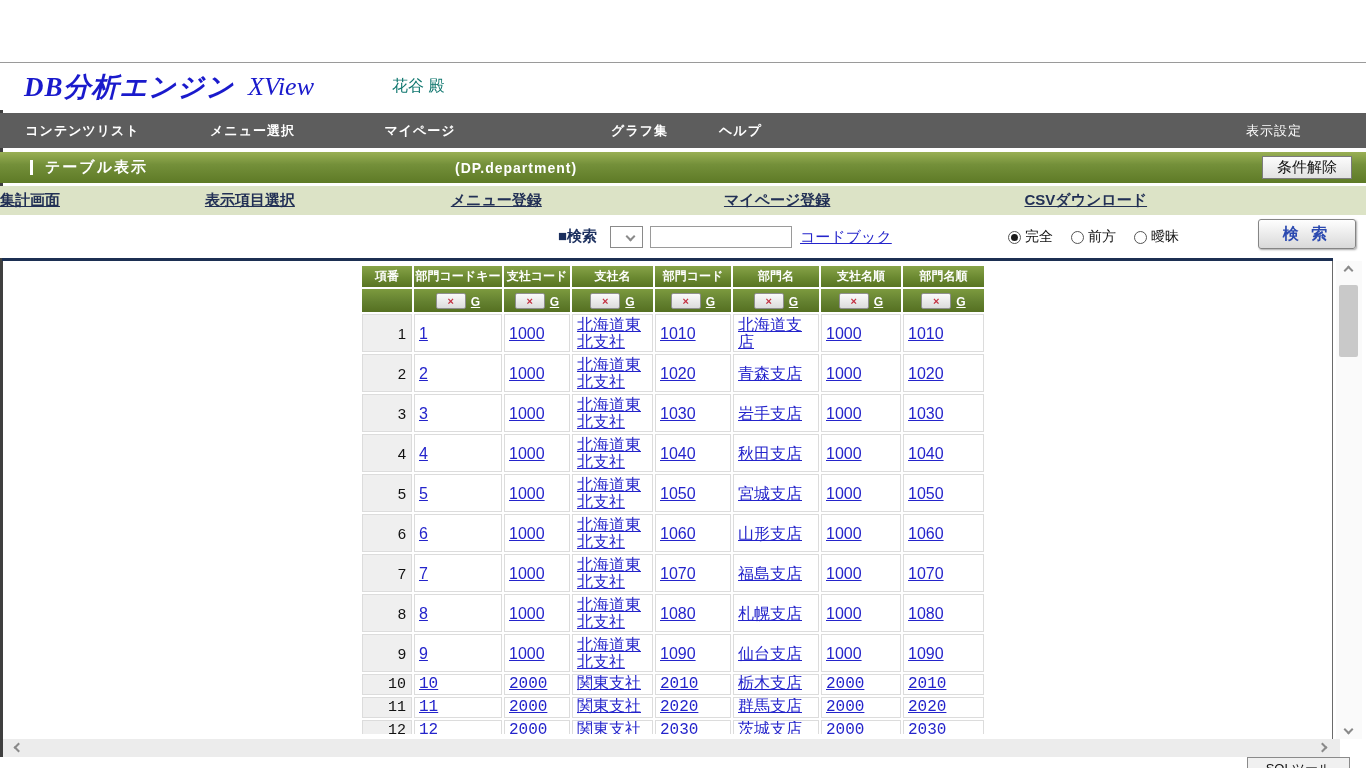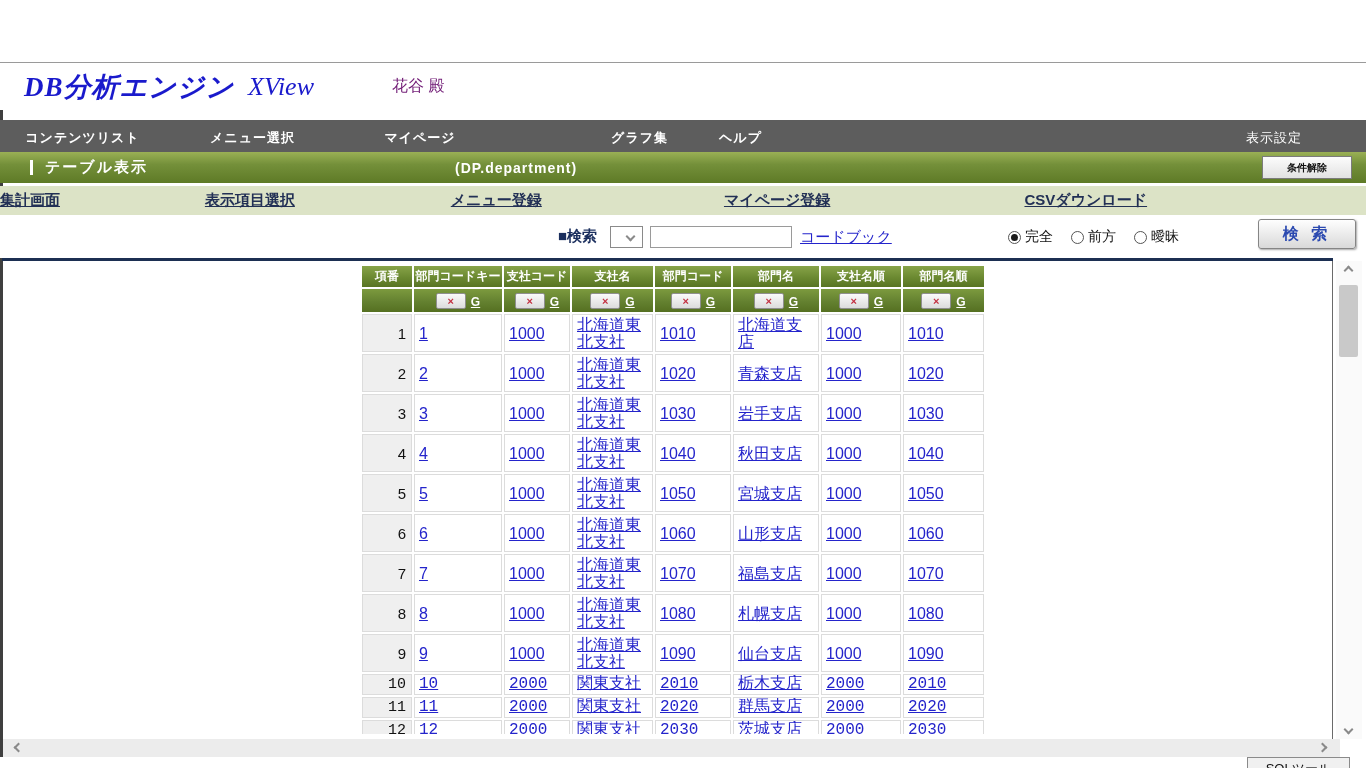--- a/index.html
+++ b/index.html
@@ -17,45 +17,45 @@
   .app-title { font-family:"Liberation Serif", serif; font-style:italic; font-weight:bold;
                font-size:27px; color:#1a1acc; margin-left:24px; letter-spacing:1px;text-align:right; }
   .app-sub   { font-family:Liberation Serif, serif; font-style:italic;
                font-size:26px; color:#1a1acc; margin-left:14px; }
   .theme     { font-family:"Liberation Serif", serif; font-style:italic; font-weight:bold;
                font-size:26px; color:#1a1acc; margin-left:60px; }
   .help-group { margin-left:auto; display:flex; align-items:baseline; }
   .help-label { font-size:13px; font-style:italic; font-weight:bold; color:#111; }
   .help-link  { font-family:"Liberation Serif", serif; font-style:italic; font-weight:bold;
                 font-size:24px; color:#1a1acc; text-decoration:underline; margin-left:8px; cursor:pointer; }
-  .user-name  { font-size:16px; color:#701a75; margin-left:78px; margin-right:42px; white-space:nowrap; }
-
-  
-  .nav-bar { position:absolute; left:0; top:120px; width:1366px; height:35px;
+  .user-name  { font-size:16px; color:#0f766e; margin-left:78px; margin-right:42px; white-space:nowrap; }
+
+  
+  .nav-bar { position:absolute; left:0; top:113px; width:1366px; height:35px;
              background:#5d5d5d; display:flex; align-items:center; color:#fff; }
   .nav-items { display:flex; height:100%; align-items:center; }
   .nav-item { font-size:13px; font-weight:bold; letter-spacing:1px; text-align:center; cursor:pointer; }
   .nav-item:nth-child(1){ width:165px; }
   .nav-item:nth-child(2){ width:175px; }
   .nav-item:nth-child(3){ width:160px; }
   .nav-item:nth-child(4){ width:168px;text-align:right; }
   .nav-item:nth-child(5){ width:145px; }
   .nav-right { margin-left:auto; margin-right:64px; font-size:13px; font-weight:normal;
                letter-spacing:1px; cursor:pointer; }
 
   
   .title-bar { position:absolute; left:0; top:152px; width:1366px; height:31px;
                background:linear-gradient(180deg,#9ab055 0%, #74903a 40%, #5e7a26 100%);
                display:flex; align-items:center; color:#fff; }
   .title-divider { width:3px; height:15px; background:#fff; margin-left:30px; }
   .page-title { font-size:15px; font-weight:bold; letter-spacing:2px; margin-left:12px; }
   .table-name { position:absolute; left:455px; font-size:14px; font-weight:bold; letter-spacing:1px; }
   .clear-cond-btn { position:absolute; left:1262px; top:4px; width:90px; height:23px;
                     background:linear-gradient(180deg,#fcfcfc,#e2e2e2); border:1px solid #7b7b7b;
-                    font-size:10px; color:#111; cursor:pointer; font-family:"Liberation Sans",sans-serif;font-weight:bold; }
+                    font-size:15px; color:#111; cursor:pointer; font-family:"Liberation Sans",sans-serif; }
 
   
   .action-bar { position:absolute; left:0; top:186px; width:1366px; height:29px;
                 background:#dce3c6; display:flex; align-items:center; }
   .action-cell { text-align:left; }
   .action-cell:nth-child(1){ width:15%; }
   .action-cell:nth-child(2){ width:18%; }
   .action-cell:nth-child(3){ width:20%; }
   .action-cell:nth-child(4){ width:22%; }
   .action-cell:nth-child(5){ width:25%; }

